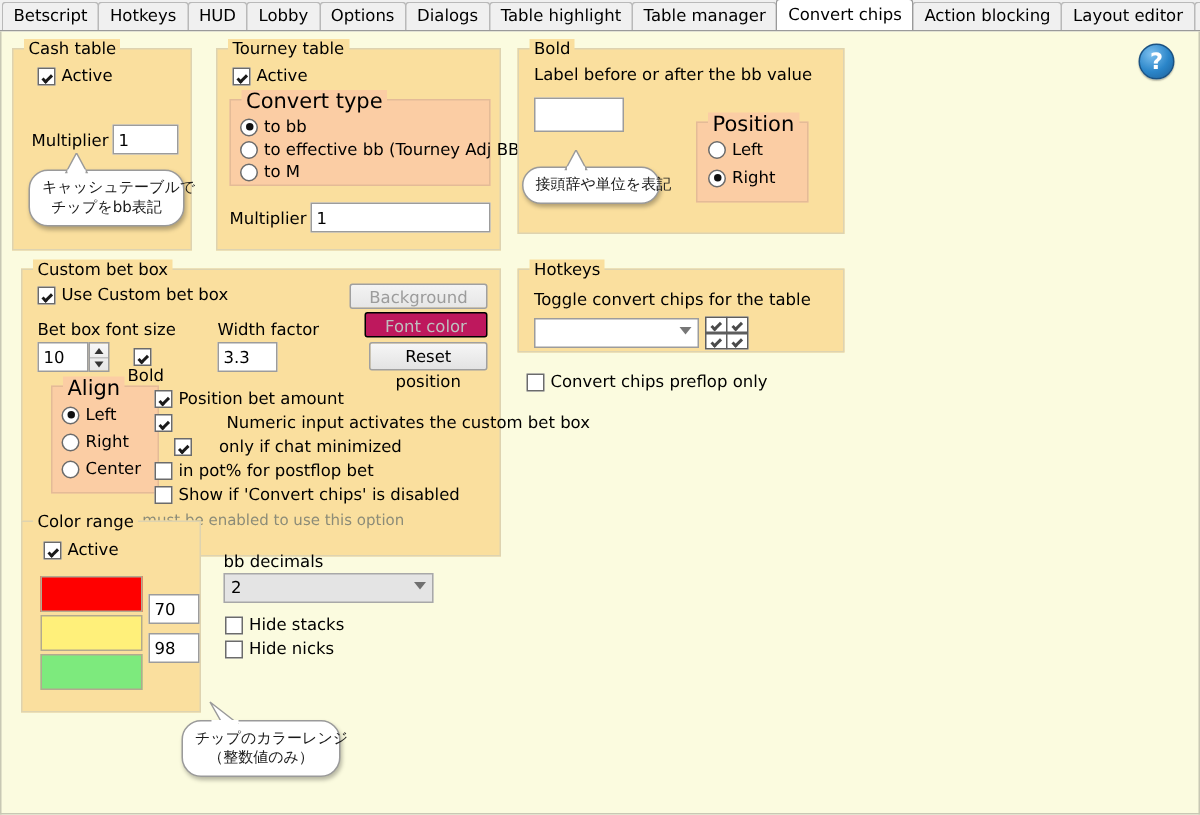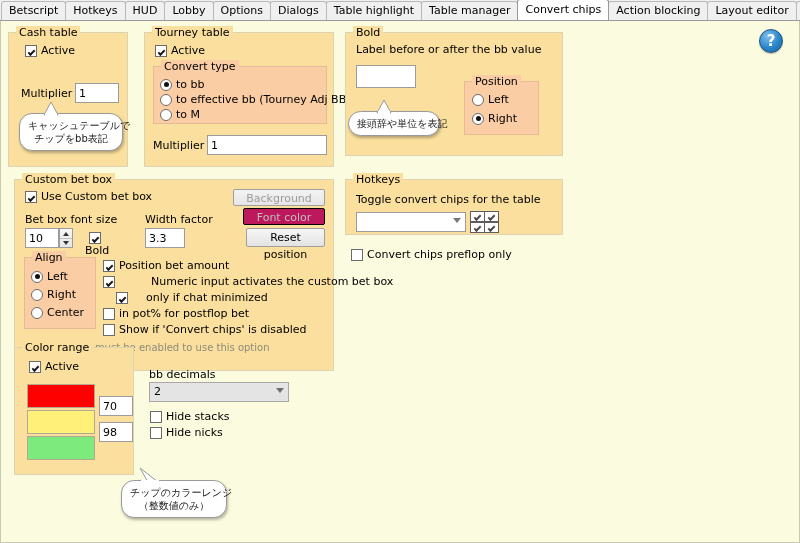--- a/index.html
+++ b/index.html
@@ -66,21 +66,21 @@
   }
   .subgrp{
     position:absolute;
     background:#fbcda4;
     border:1px solid #e4bb97;
   }
   .subgrp > .cap{
     position:absolute; top:-7px; left:7px;
     background:#fbcda4;
     padding:0 3px;
-    font-size:11px;
+    font-size:14px;
     white-space:nowrap;
   }
 
   
   .chk{ position:absolute; display:flex; align-items:center; white-space:nowrap; cursor:default;}
   .chk .box{
     width:12px; height:12px; flex:0 0 12px;
     background:#fff; border:1px solid #6b6b6b;
     margin-right:4px; position:relative;
   }
@@ -322,21 +322,21 @@
       <span>Bold</span>
     </label>
 
     <span class="lbl" style="left:130px; top:33px;">Width factor</span>
     <input class="txt" style="left: 130px; top: 48px; width: 40px; height: 20px;" value="3.3">
 
     <div class="btn disabled" style="left:218px; top:9px; width:92px; height:17px;">Background color</div>
     <div class="btn fontcolor" style="left:228px; top:28px; width:82px; height:17px;">Font color</div>
     <div class="btn" style="left:231px; top:48px; width:79px; height:19px;">Reset position</div>
 
-    <div class="subgrp" style="left:9px; top:77px; width:72px; height:72px;">
+    <div class="subgrp" style="left:19px; top:77px; width:72px; height:72px;">
       <span class="cap">Align</span>
       <label class="rad" style="left:6px; top:12px;">
         <span class="dot on"></span>
         <span>Left</span>
       </label>
       <label class="rad" style="left:6px; top:30px;">
         <span class="dot"></span>
         <span>Right</span>
       </label>
       <label class="rad" style="left:6px; top:48px;">

